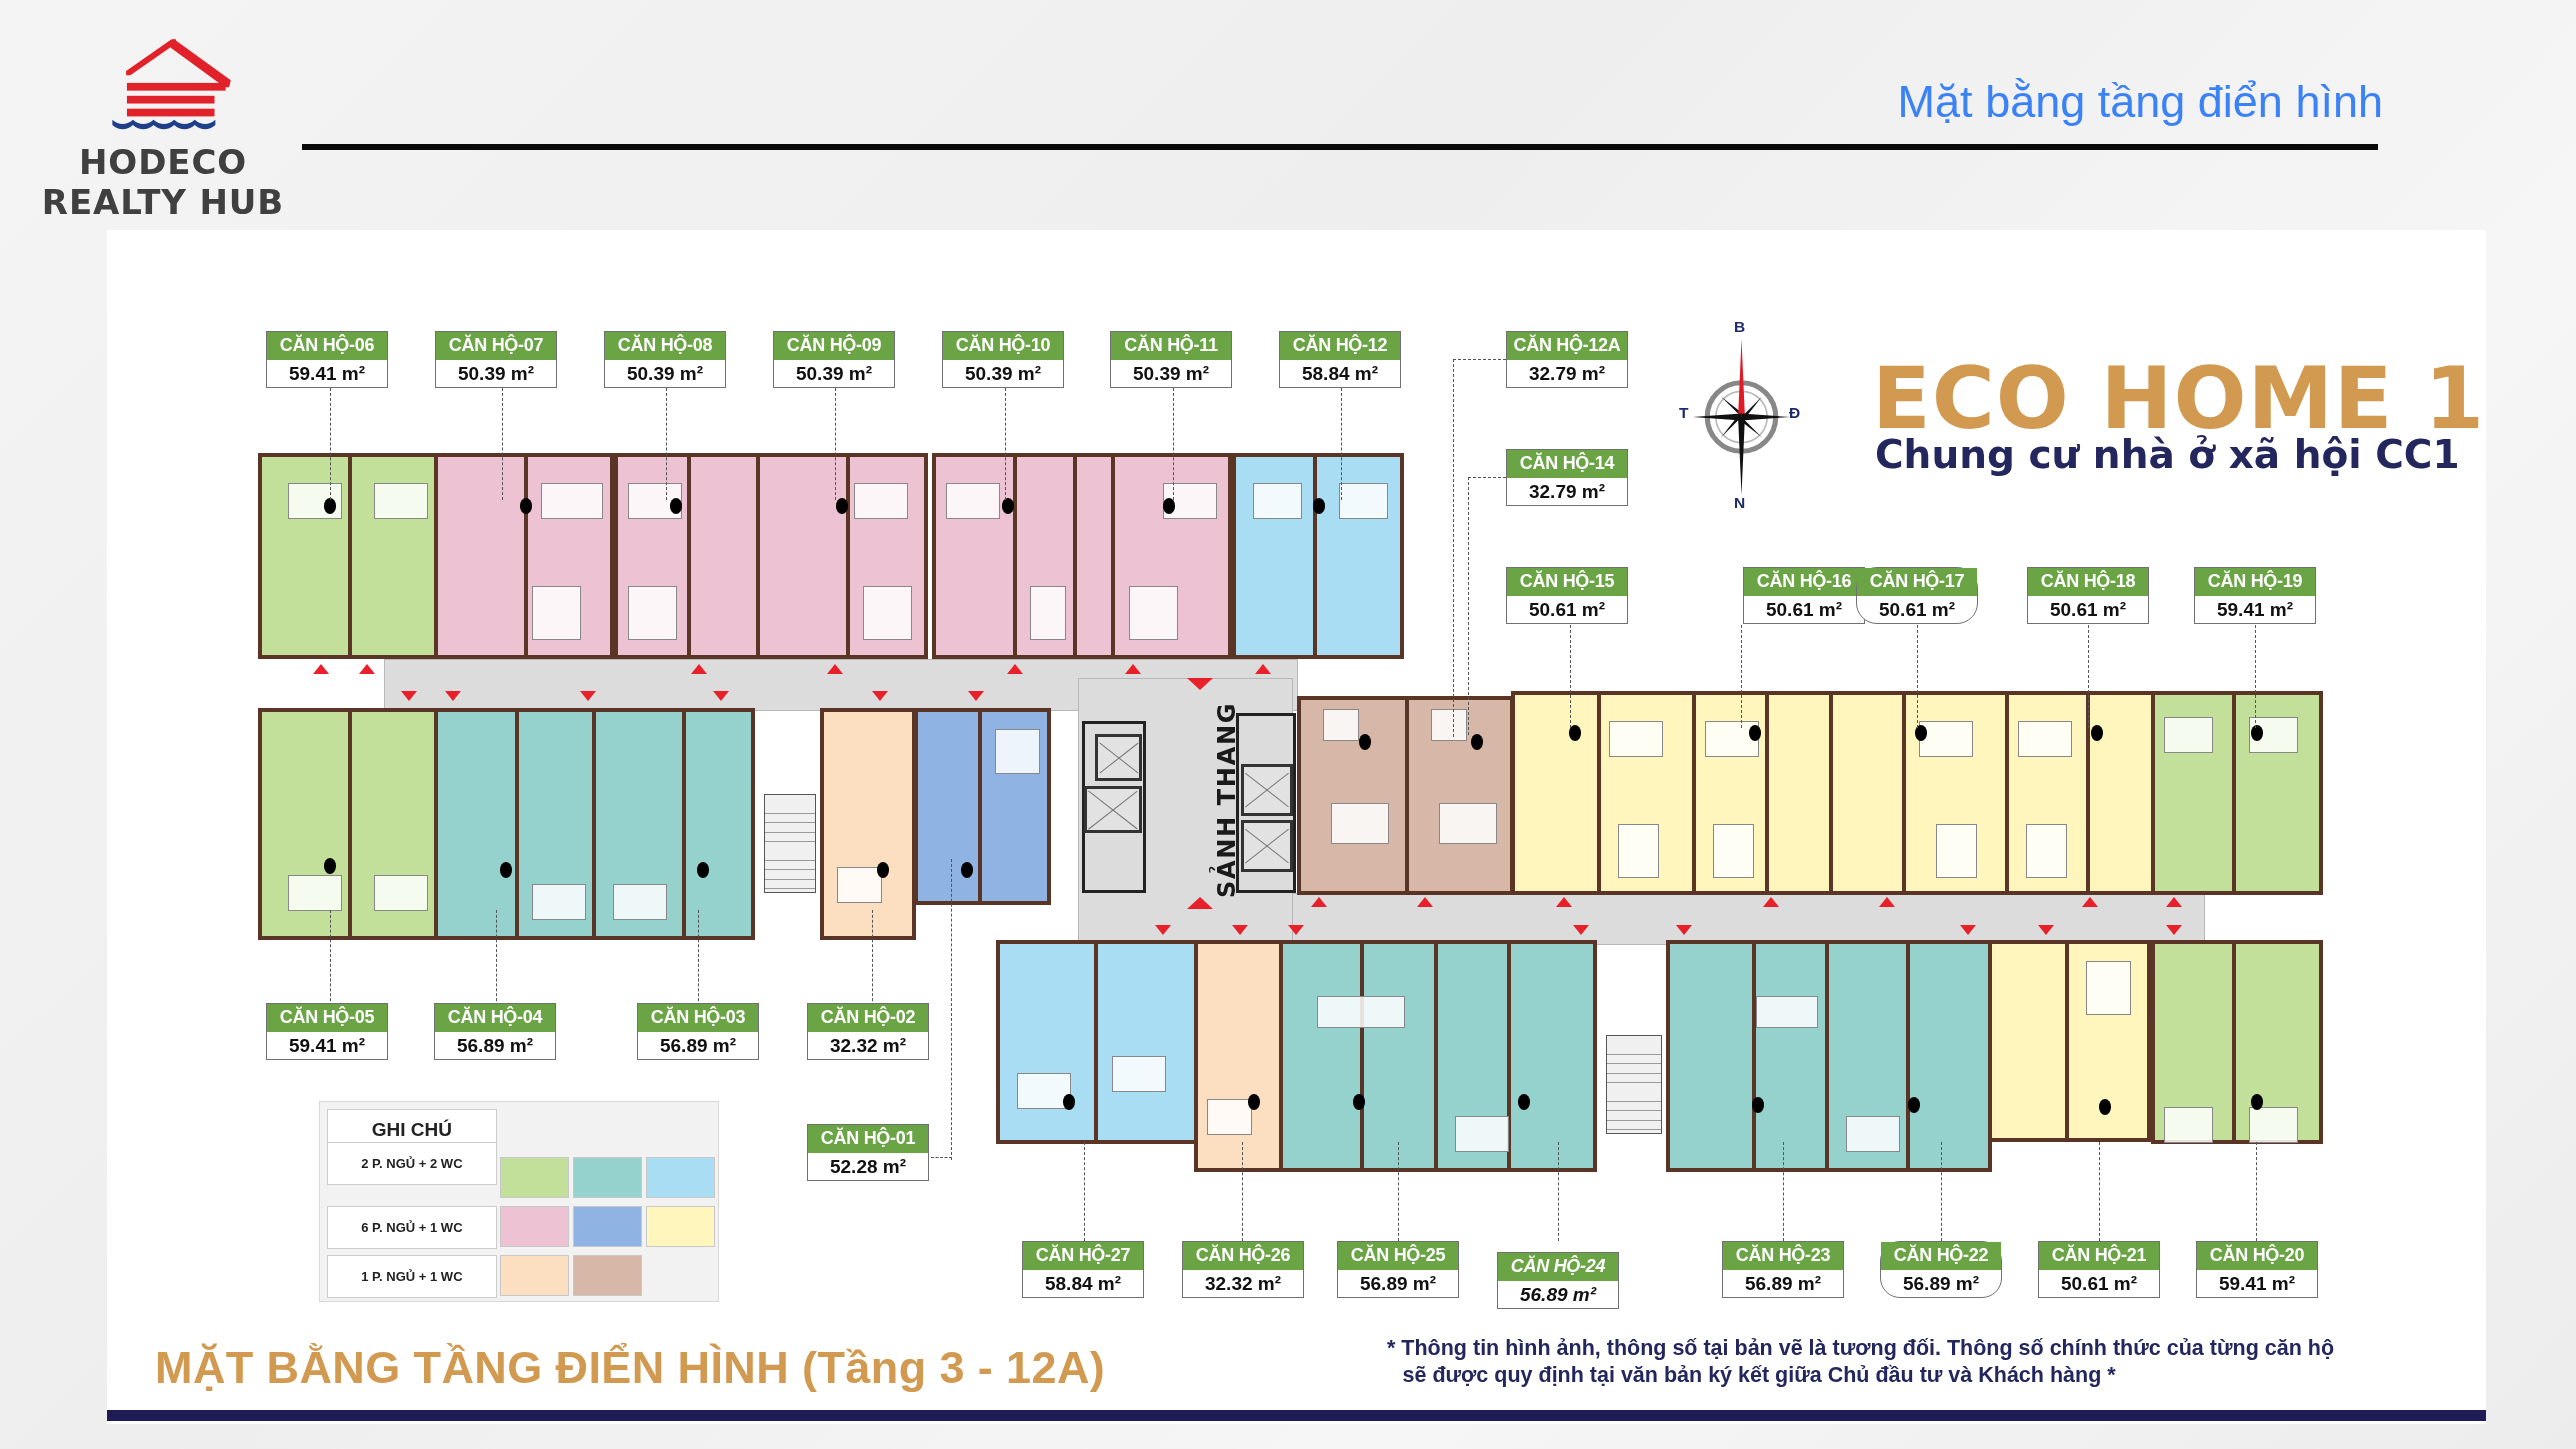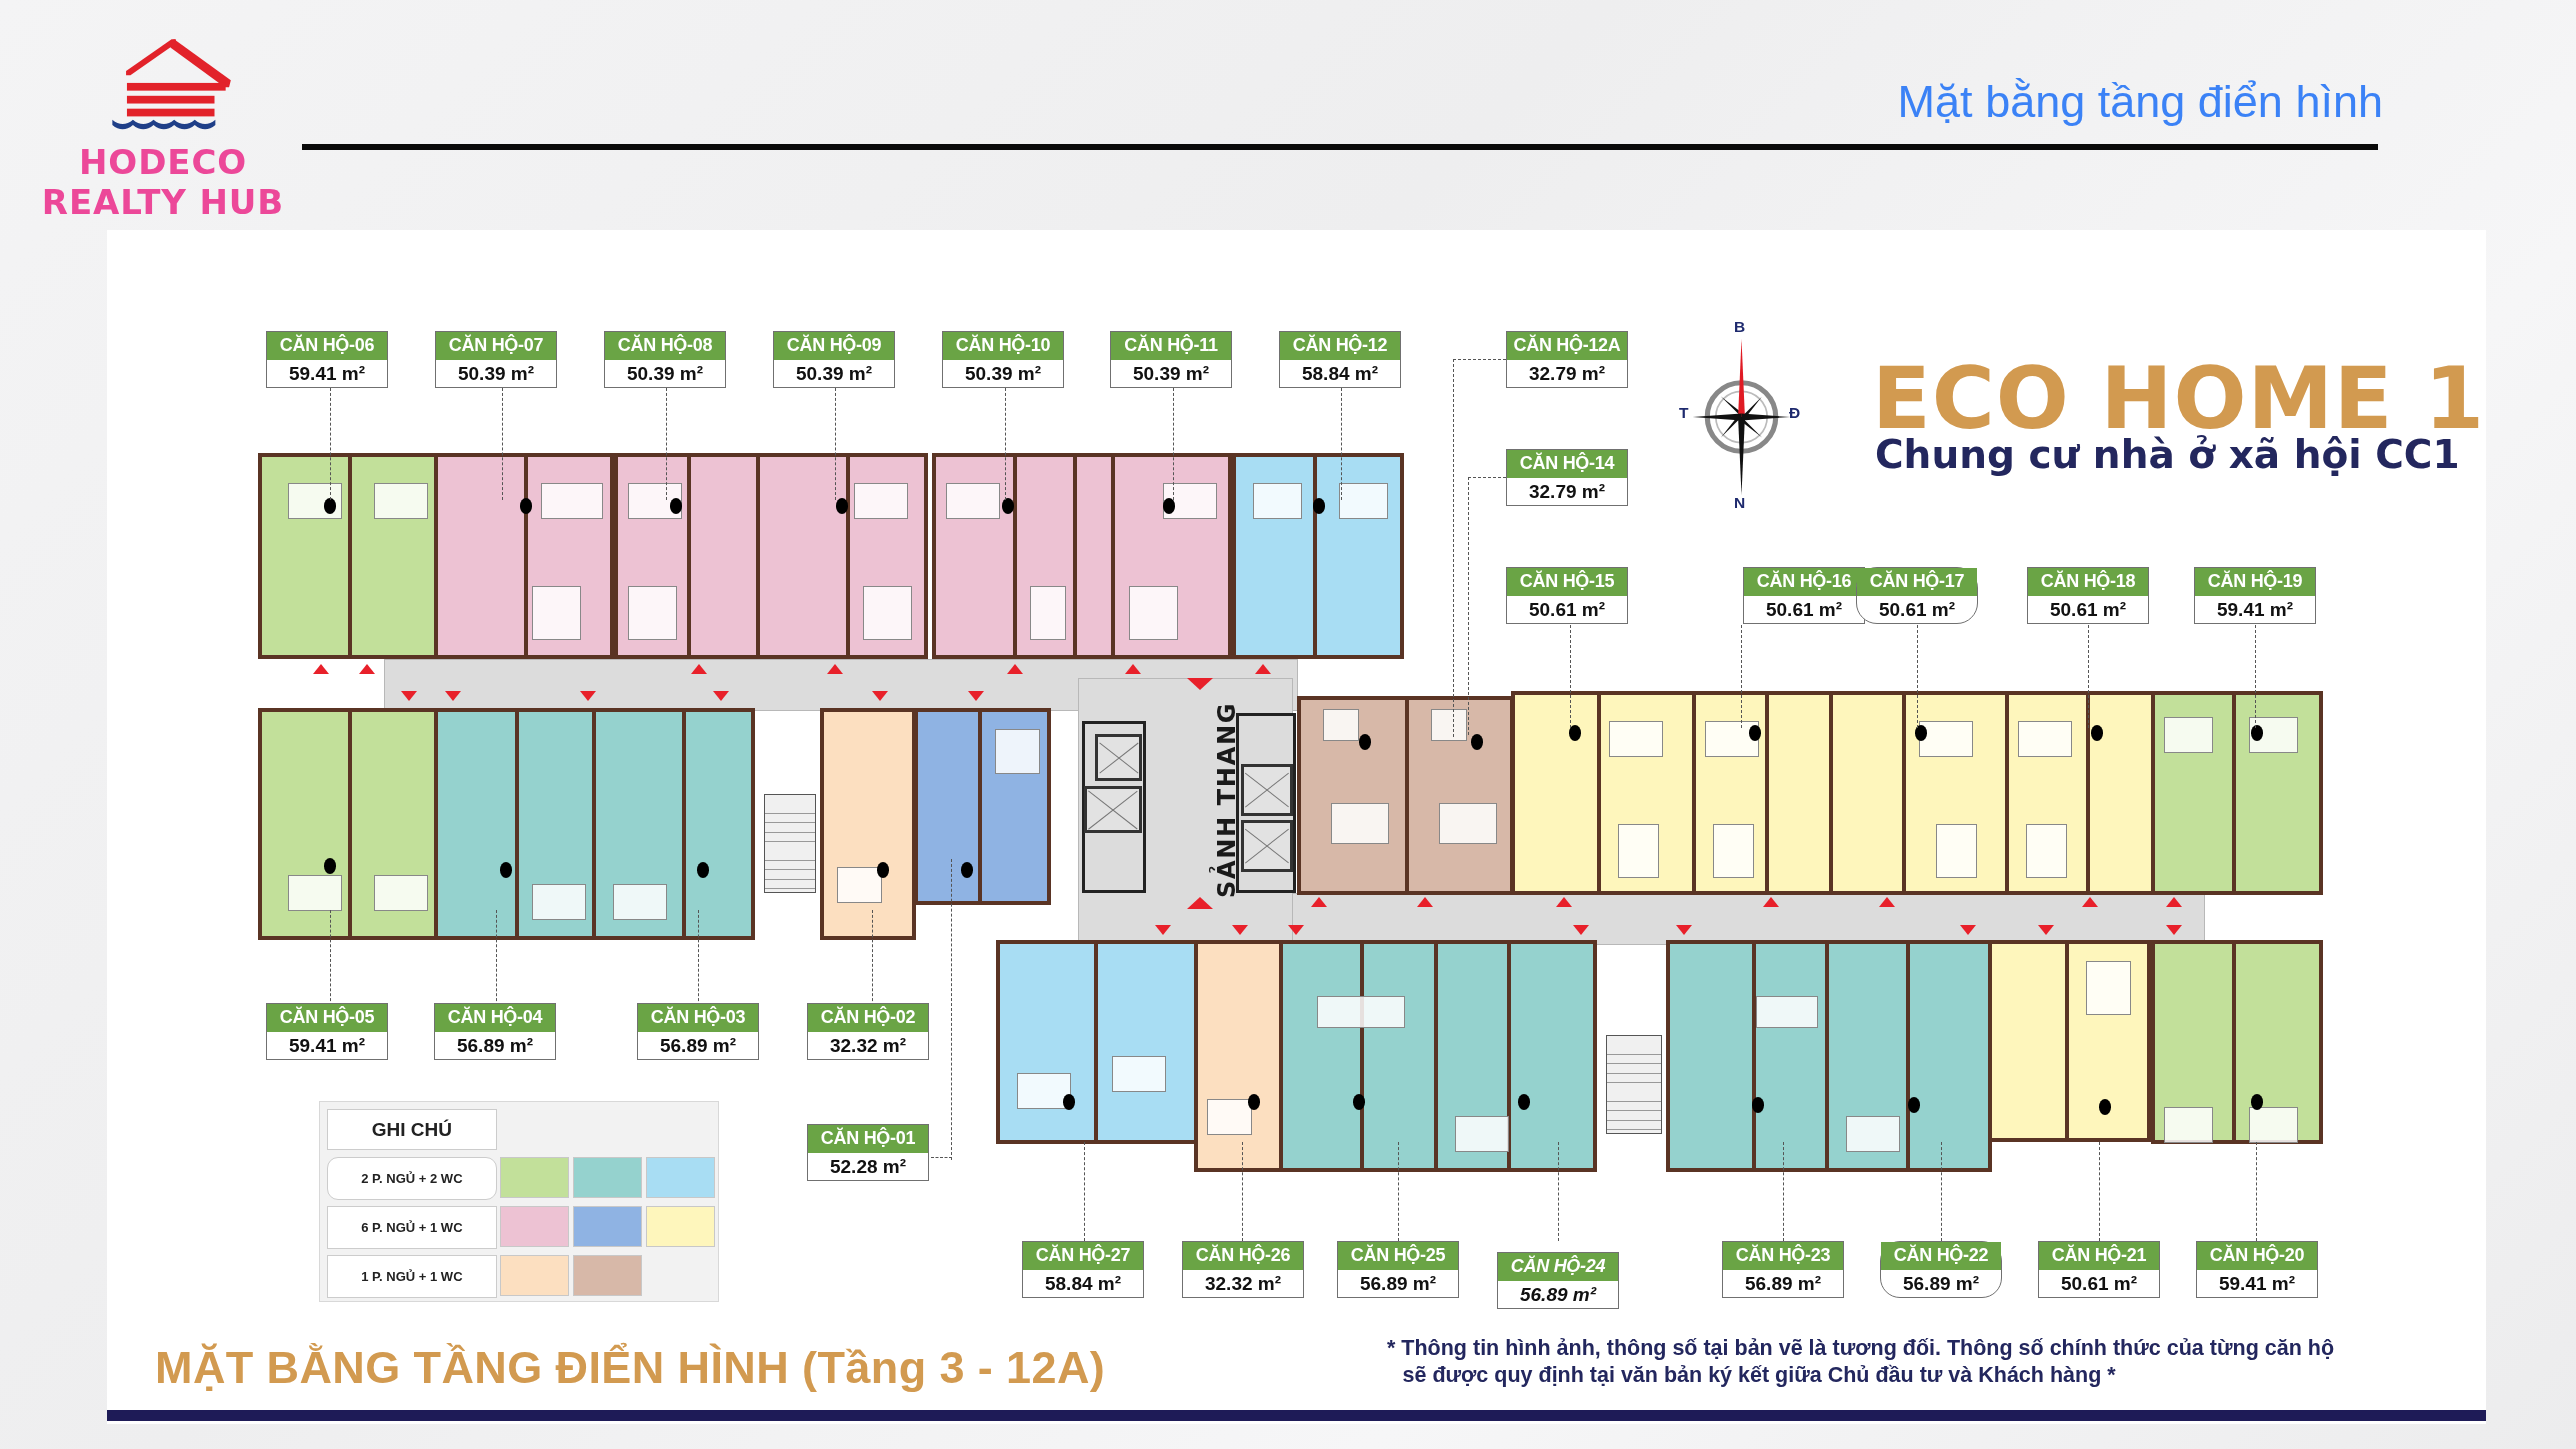--- a/index.html
+++ b/index.html
@@ -4,21 +4,21 @@
 <style>
   html, body { margin:0; padding:0; }
   body {
     width:2576px; height:1449px; position:relative; overflow:hidden;
     background: linear-gradient(135deg, #f4f4f5 0%, #eeeeef 40%, #f6f6f7 70%, #ececed 100%);
     font-family: "Liberation Sans", sans-serif;
   }
   .abs { position:absolute; }
   
   .logo { left:34px; top:34px; width:258px; height:197px; }
-  .logo-text { position:absolute; left:0; width:258px; text-align:center; color:#ec4899; font-weight:bold; font-family:"DejaVu Sans", sans-serif; }
+  .logo-text { position:absolute; left:0; width:258px; text-align:center; color:#404040; font-weight:bold; font-family:"DejaVu Sans", sans-serif; }
   .logo-t1 { top:108px; font-size:34px; letter-spacing:0.9px; }
   .logo-t2 { top:148px; font-size:34px; letter-spacing:0.9px; }
   .header-title { right:193px; top:76px; font-size:45px; color:#3b82f6; font-family:"Liberation Sans", sans-serif; }
   .header-rule { left:302px; top:144px; width:2076px; height:6px; background:#0a0a0a; }
   
   .panel { left:107px; top:230px; width:2379px; height:1194px; background:#ffffff; }
   .bottom-bar { left:107px; top:1410px; width:2379px; height:11px; background:#1e1b57; }
   
   .unit-label { position:absolute; width:122px; border:1.7px solid #707070; background:#fff; box-sizing:border-box; }
   .unit-label .lname { background:#6aa445; color:#fff; font-weight:bold; font-size:18px; text-align:center; height:27.5px; line-height:27.5px; font-family:"Liberation Sans", sans-serif; letter-spacing:-0.3px; }
@@ -438,21 +438,21 @@
     <div class="lname">CĂN HỘ-21</div>
     <div class="larea">50.61 m²</div>
   </div>
 <div class="unit-label" style="left:2196px;top:1241px;">
     <div class="lname">CĂN HỘ-20</div>
     <div class="larea">59.41 m²</div>
   </div>
 
 <div class="abs legend">
   <div class="lhead">GHI CHÚ</div>
-  <div class="lrow" style="top:55px;border-radius:11px;">2 P. NGỦ + 2 WC</div>
+  <div class="lrow" style="top:40px;">2 P. NGỦ + 2 WC</div>
   <div class="sw" style="left:180px;top:55px;background:#c2e09a;"></div>
   <div class="sw" style="left:253px;top:55px;background:#95d2ce;"></div>
   <div class="sw" style="left:326px;top:55px;background:#a8ddf3;"></div>
   <div class="lrow" style="top:104px;">6 P. NGỦ + 1 WC</div>
   <div class="sw" style="left:180px;top:104px;background:#edc2d3;"></div>
   <div class="sw" style="left:253px;top:104px;background:#8fb3e3;"></div>
   <div class="sw" style="left:326px;top:104px;background:#fef6bc;"></div>
   <div class="lrow" style="top:153px;">1 P. NGỦ + 1 WC</div>
   <div class="sw" style="left:180px;top:153px;background:#fcdfc0;"></div>
   <div class="sw" style="left:253px;top:153px;background:#d7b8a8;"></div>

